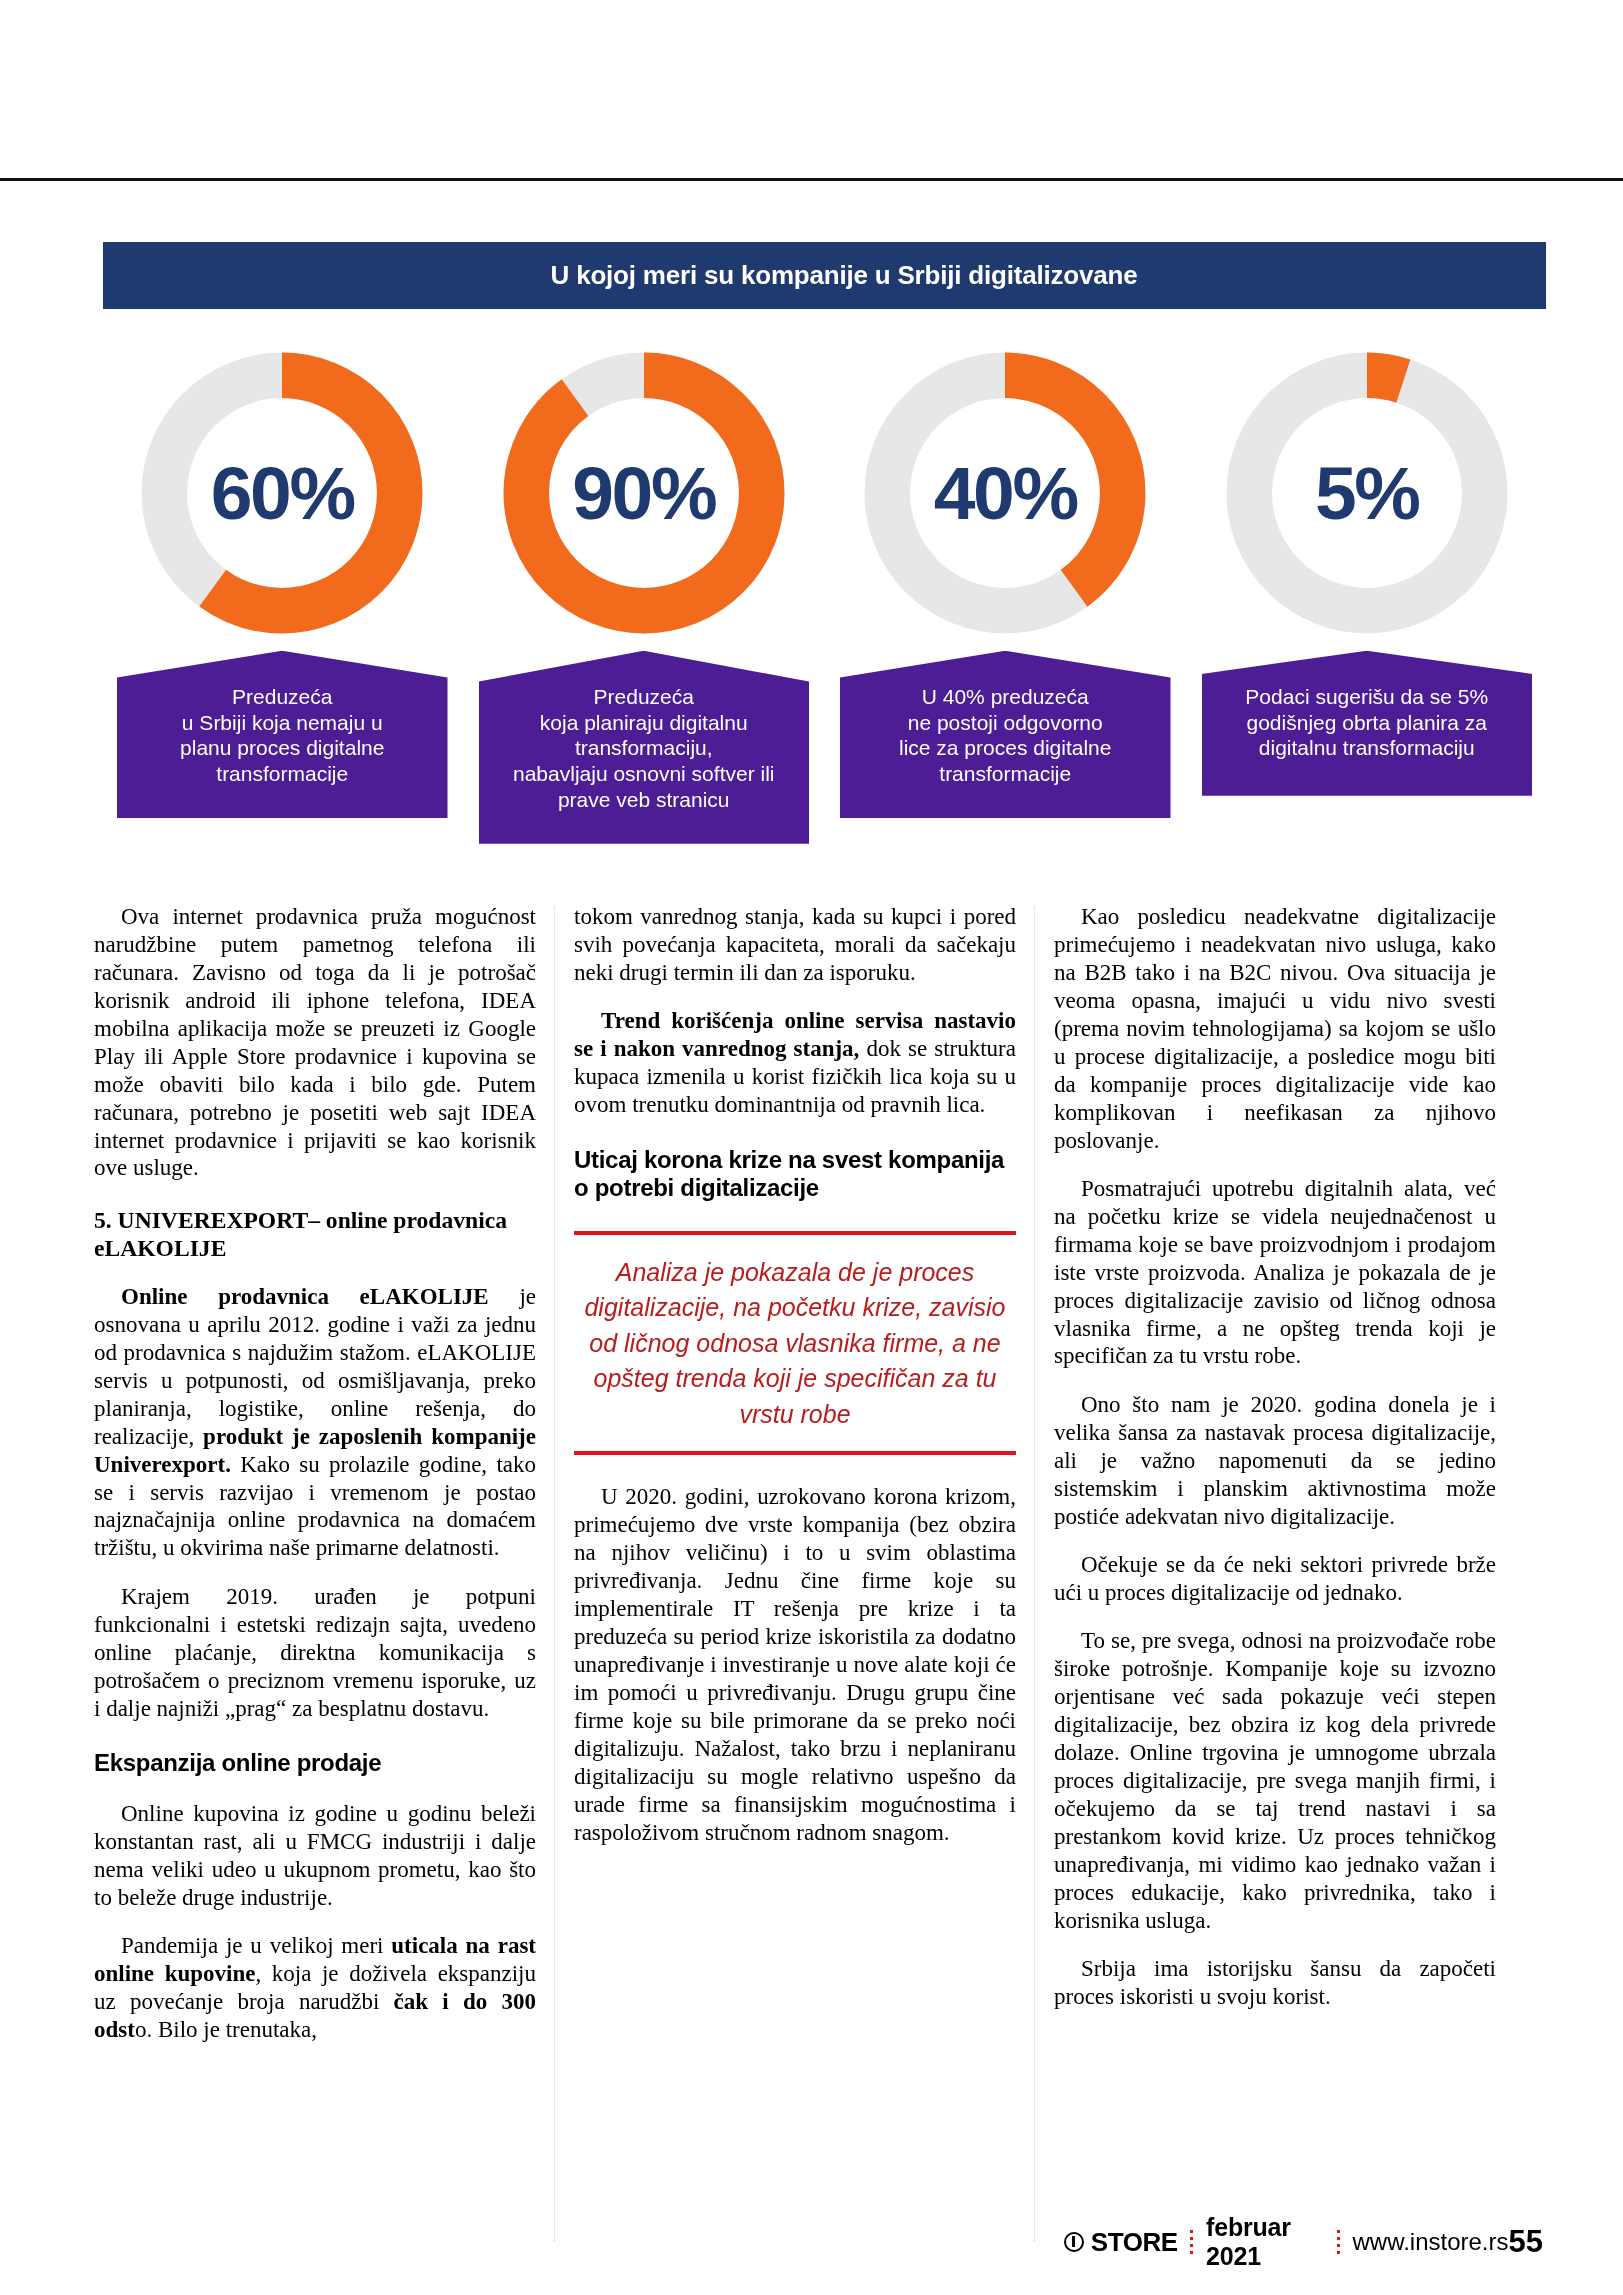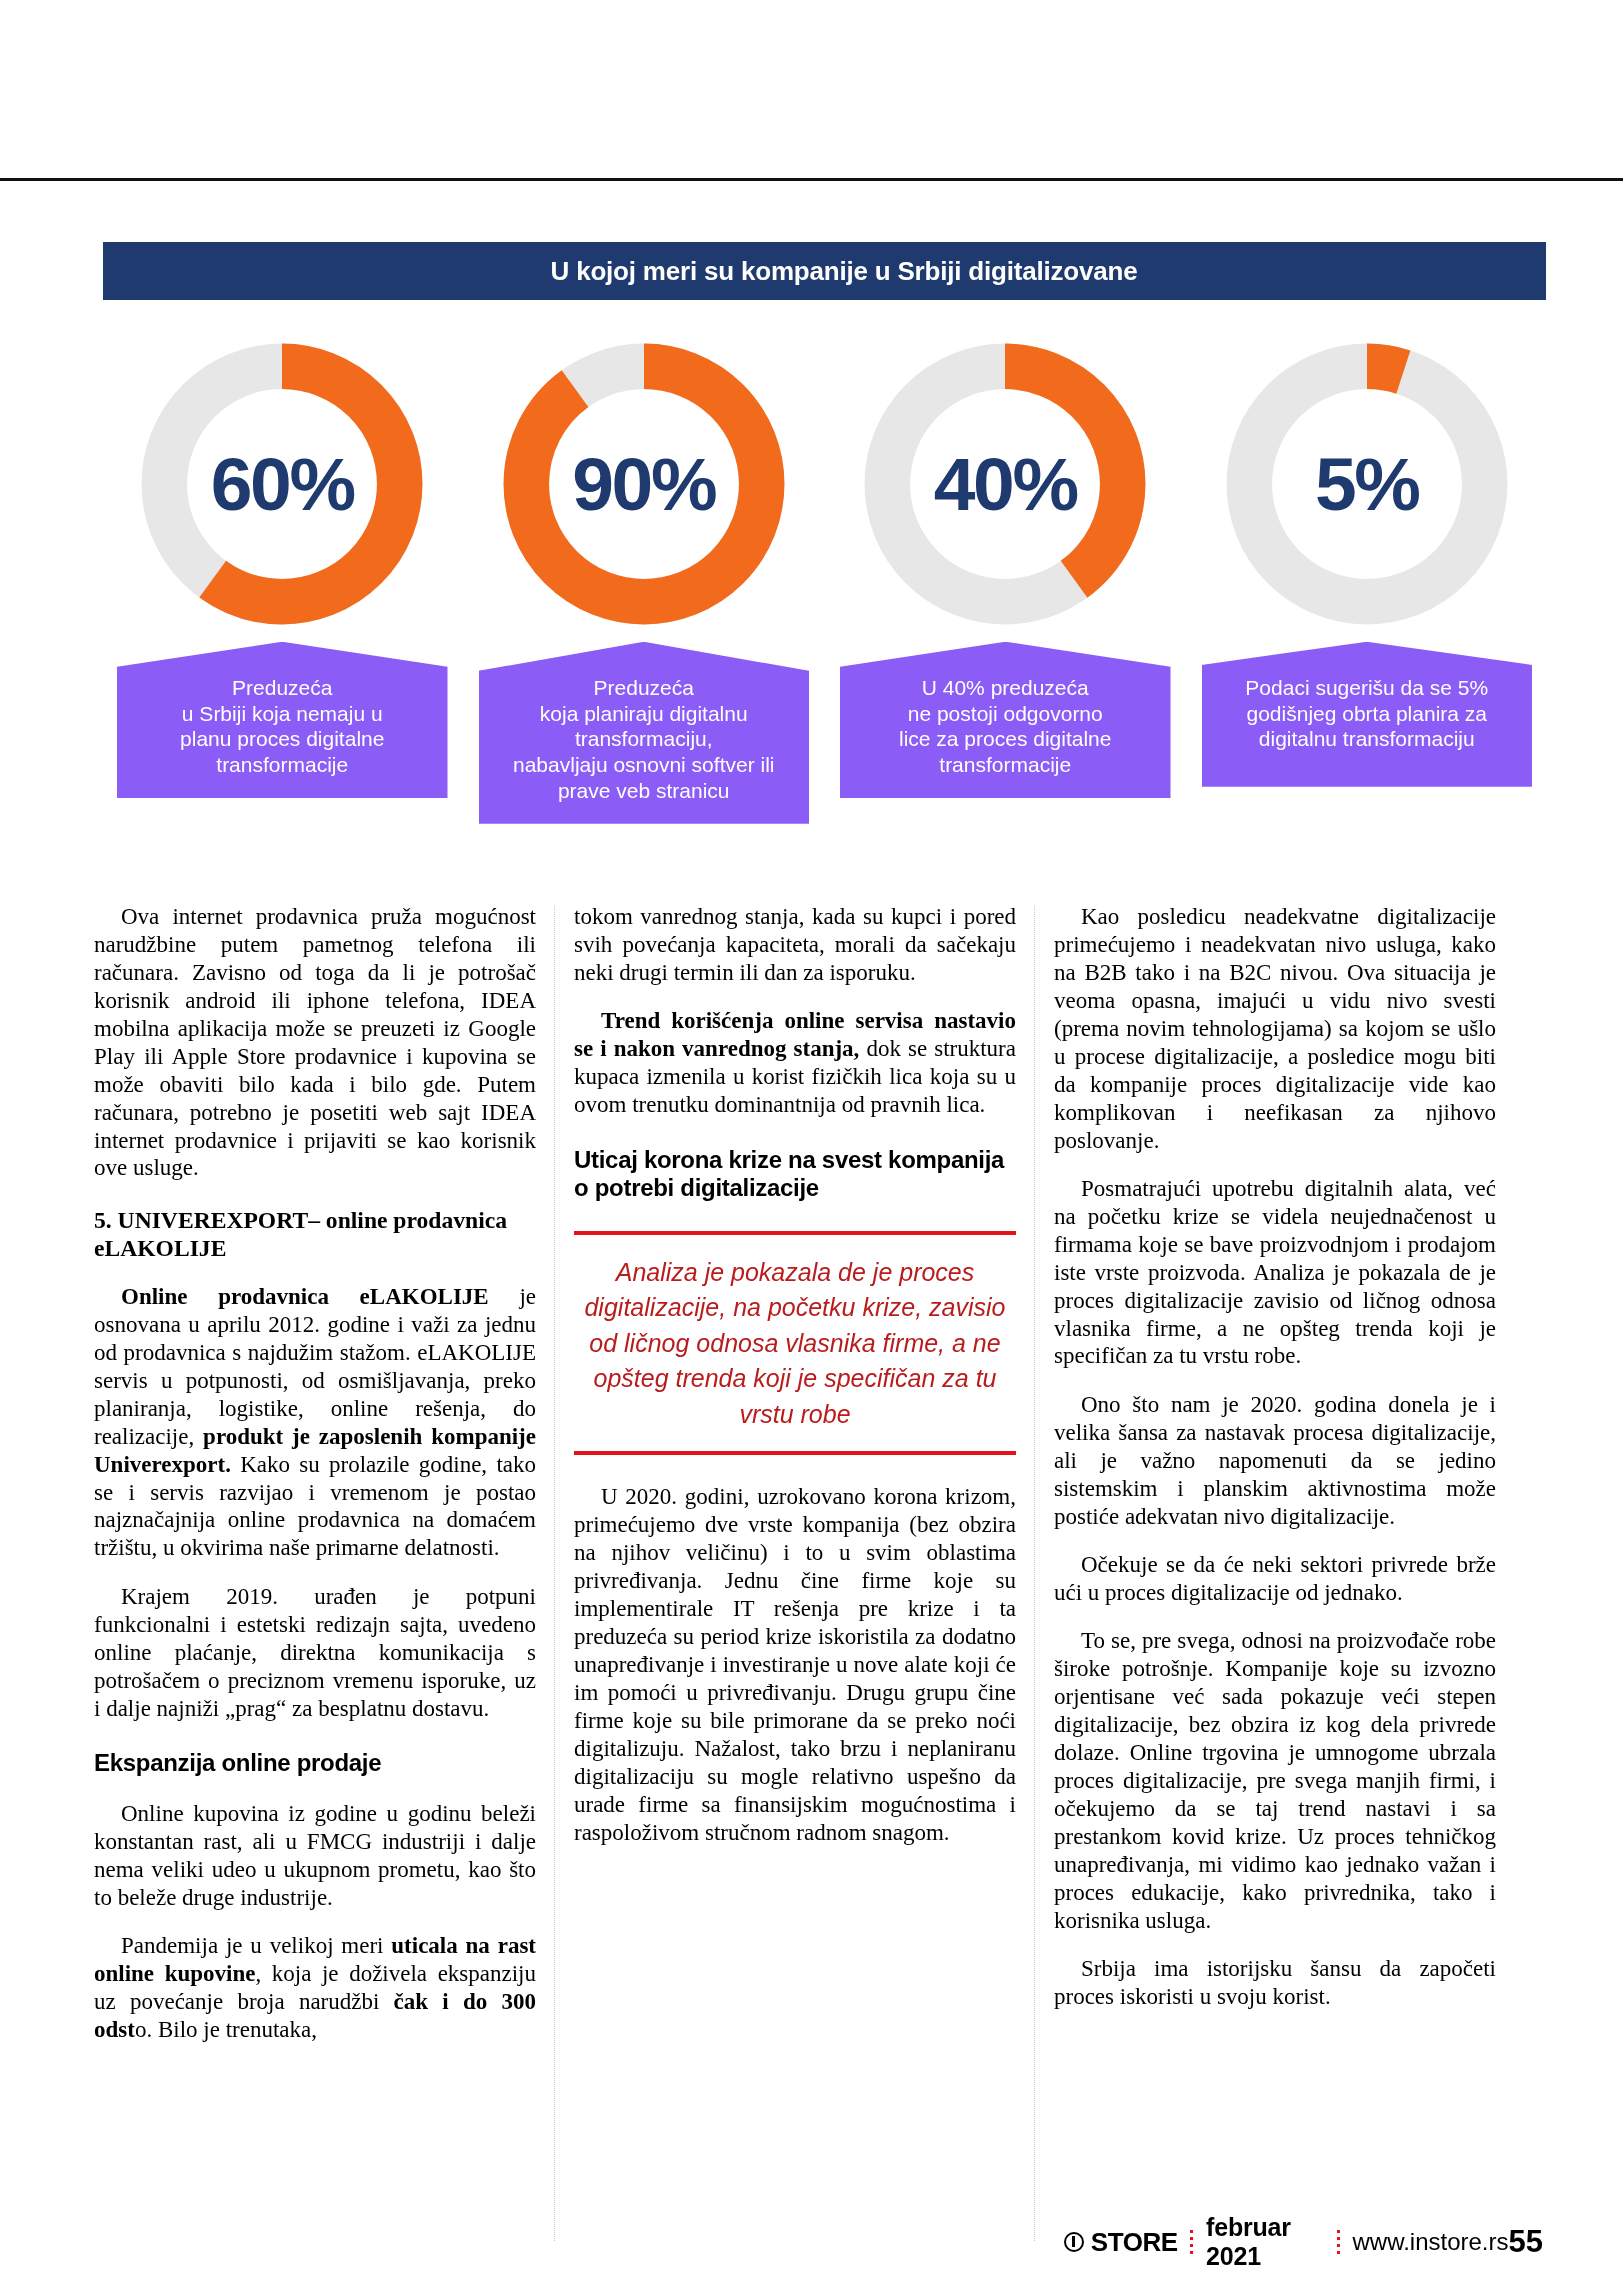--- a/index.html
+++ b/index.html
@@ -29,21 +29,21 @@
   
   .infographic {
     position: absolute;
     left: 103px;
     top: 242px;
     width: 1443px;
   }
 
   .info-header {
     background: #1f3a6e;
-    height: 58px;
+    height: 67px;
     display: flex;
     align-items: center;
     justify-content: center;
     padding-left: 39px;
   }
 
   .info-header-title {
     color: #ffffff;
     font-family: "Liberation Sans", sans-serif;
     font-weight: bold;
@@ -104,26 +104,26 @@
   .banner-cell {
     flex: 1;
     display: flex;
     justify-content: center;
   }
 
   .banner {
     position: relative;
     width: 100%;
     min-height: 145px;
-    background: #8b5cf6;
+    background: #4c1d95;
     clip-path: polygon(0% 16%, 50% 0%, 100% 16%, 100% 100%, 0% 100%);
     display: flex;
     align-items: flex-start;
     justify-content: center;
-    padding: 33px 11px 20px 11px;
+    padding: 33px 11px 31px 11px;
   }
 
   .banner-text {
     color: #ffffff;
     font-family: "Liberation Sans", sans-serif;
     font-size: 21px;
     line-height: 1.23;
     text-align: center;
     white-space: pre-line;
   }

